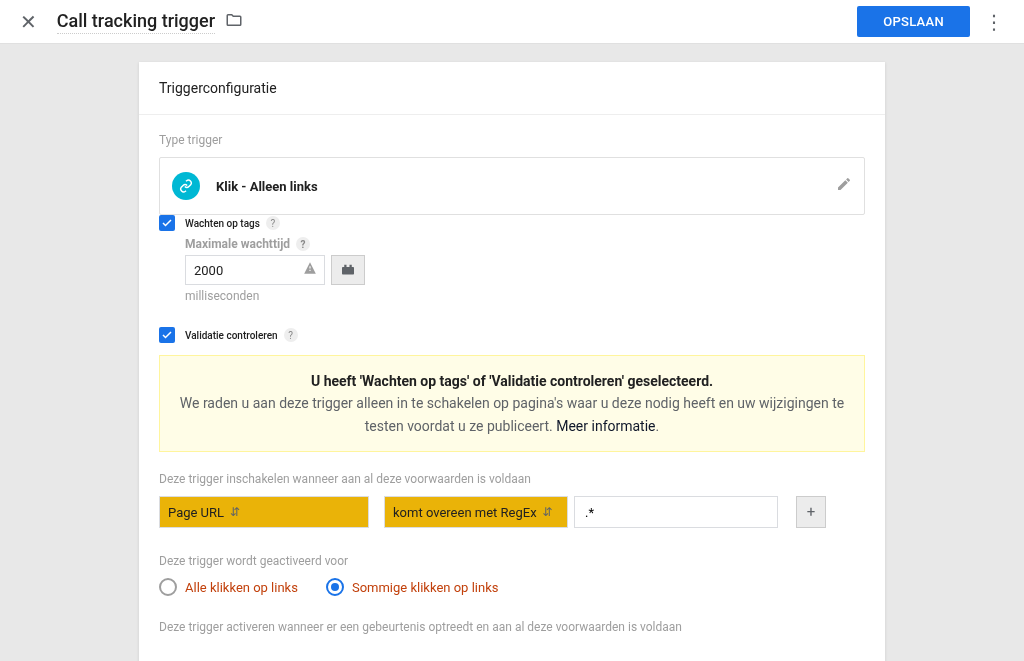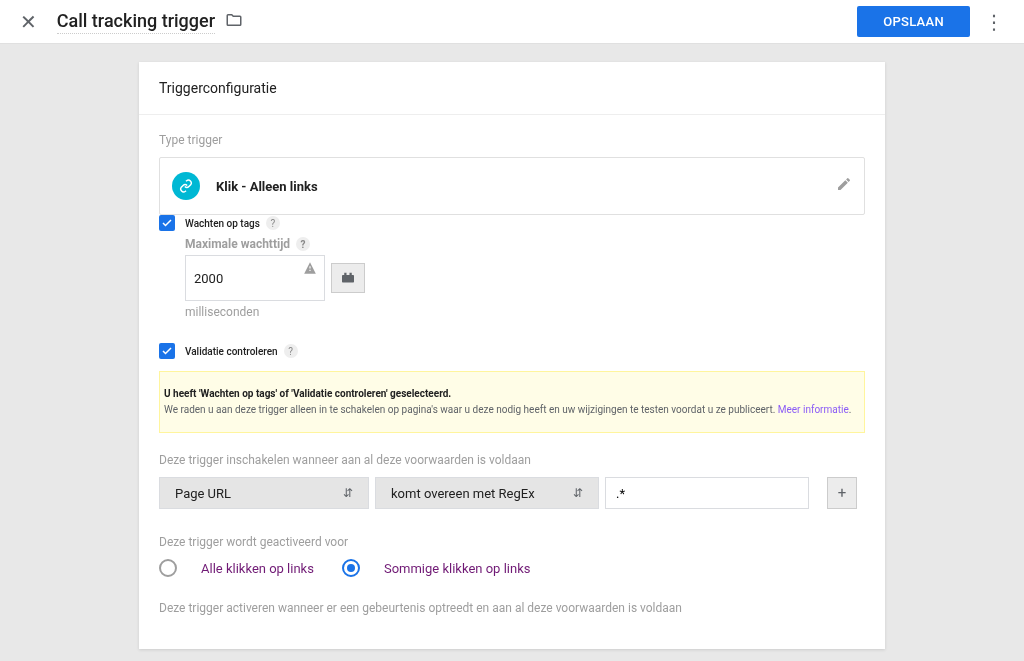--- a/index.html
+++ b/index.html
@@ -71,69 +71,69 @@
   .help-icon {
     width: 14px; height: 14px; border-radius: 50%; background: #eee;
     color: #888; font-size: 10px; display: inline-flex; align-items: center;
     justify-content: center; margin-left: 6px; cursor: pointer;
   }
 
   .sub-indent { margin-left: 26px; margin-bottom: 24px; }
   .sub-label { font-size: 12px; color: #9e9e9e; margin-bottom: 4px; display: flex; align-items: center; font-weight: bold; }
   .input-row { display: flex; align-items: center; }
   .text-input {
-    width: 140px; height: 46px; border: 1px solid #dadce0; padding: 0 8px;
+    width: 140px; height: 30px; border: 1px solid #dadce0; padding: 0 8px;
     font-size: 13px; color: #212121; position: relative;
   }
   .input-outer { position: relative; }
   .input-warn {
     position: absolute; right: 8px; top: 6px; color: #9e9e9e; font-size: 13px;
   }
   .icon-btn {
     width: 34px; height: 30px; border: 1px solid #ccc; background: #ececec;
     margin-left: 6px; display: inline-flex; align-items: center; justify-content: center;
     cursor: pointer; color: #5f6368;
   }
   .unit { font-size: 12px; color: #9e9e9e; margin-top: 4px; }
 
   .warning-box {
-    background: #fffde7; border: 1px solid #fff59d; padding: 14px 4px;
-    font-size: 10px; color: #5f6368; margin: 12px 0 20px; line-height: 1.6;
+    background: #fffde7; border: 1px solid #fff59d; padding: 14px 16px;
+    font-size: 14px; color: #5f6368; margin: 12px 0 20px; line-height: 1.6; text-align: center;
   }
   .warning-box strong { color: #212121; font-weight: 700; }
-  .warning-box a { color: #8b5cf6; text-decoration: none; }
+  .warning-box a { color: #0f172a; text-decoration: none; }
 
   .select-row { display: flex; align-items: center; gap: 6px; margin-bottom: 26px; }
   .select {
-    height: 32px; border: 1px solid #dadce0; background: #e5e5e5;
-    font-size: 13px; padding: 0 15px; color: #212121; cursor: pointer;
-    display: flex; align-items: center; justify-content: space-between;
+    height: 32px; border: 1px solid #dadce0; background: #eab308;
+    font-size: 13px; padding: 0 8px; color: #212121; cursor: pointer;
+    display: flex; align-items: center; justify-content: flex-start;
   }
   .sel-210 { width: 210px; }
-  .sel-204 { width: 224px; }
+  .sel-204 { width: 184px; margin-left: 9px; }
   .text-204 {
     width: 204px; height: 32px; border: 1px solid #dadce0; padding: 0 10px;
     font-size: 13px;
   }
   .caret { color: #5f6368; font-size: 12px; margin-left: 6px; }
   .sq-btn {
     width: 30px; height: 32px; border: 1px solid #ccc; background: #ececec;
     font-size: 15px; color: #5f6368; display: inline-flex; align-items: center;
     justify-content: center; cursor: pointer;
   }
 
   .radio-row { display: flex; align-items: center; gap: 28px; margin-bottom: 24px; }
   .radio { display: flex; align-items: center; cursor: pointer; }
   .r-outer {
     width: 18px; height: 18px; border: 2px solid #9e9e9e; border-radius: 50%;
     display: inline-flex; align-items: center; justify-content: center; margin-right: 8px;
   }
   .r-outer.sel { border-color: #1a73e8; }
   .r-inner { width: 8px; height: 8px; border-radius: 50%; background: #1a73e8; }
-  .r-label { font-size: 13px; color: #701a75; margin-left: 16px; }
+  .r-label { font-size: 13px; color: #c2410c; }
 </style>
 </head>
 <body>
 
 <div class="topbar">
   <span class="close">✕</span>
   <span class="title">Call tracking trigger</span>
   <span class="folder">
     <svg viewBox="0 0 24 24" width="18" height="18" fill="none" stroke="currentColor" stroke-width="2">
         <path d="M3 6a1 1 0 0 1 1-1h5l2 2h9a1 1 0 0 1 1 1v10a1 1 0 0 1-1 1H4a1 1 0 0 1-1-1V6z"></path>

